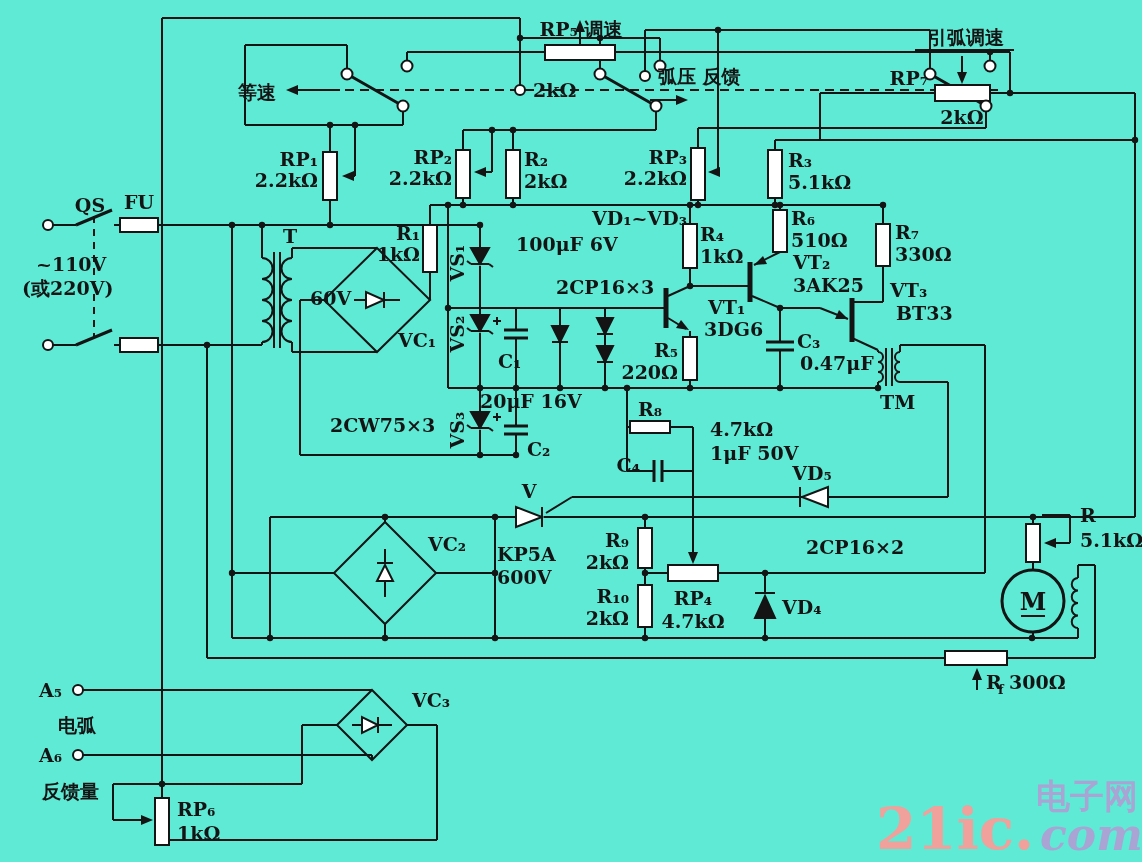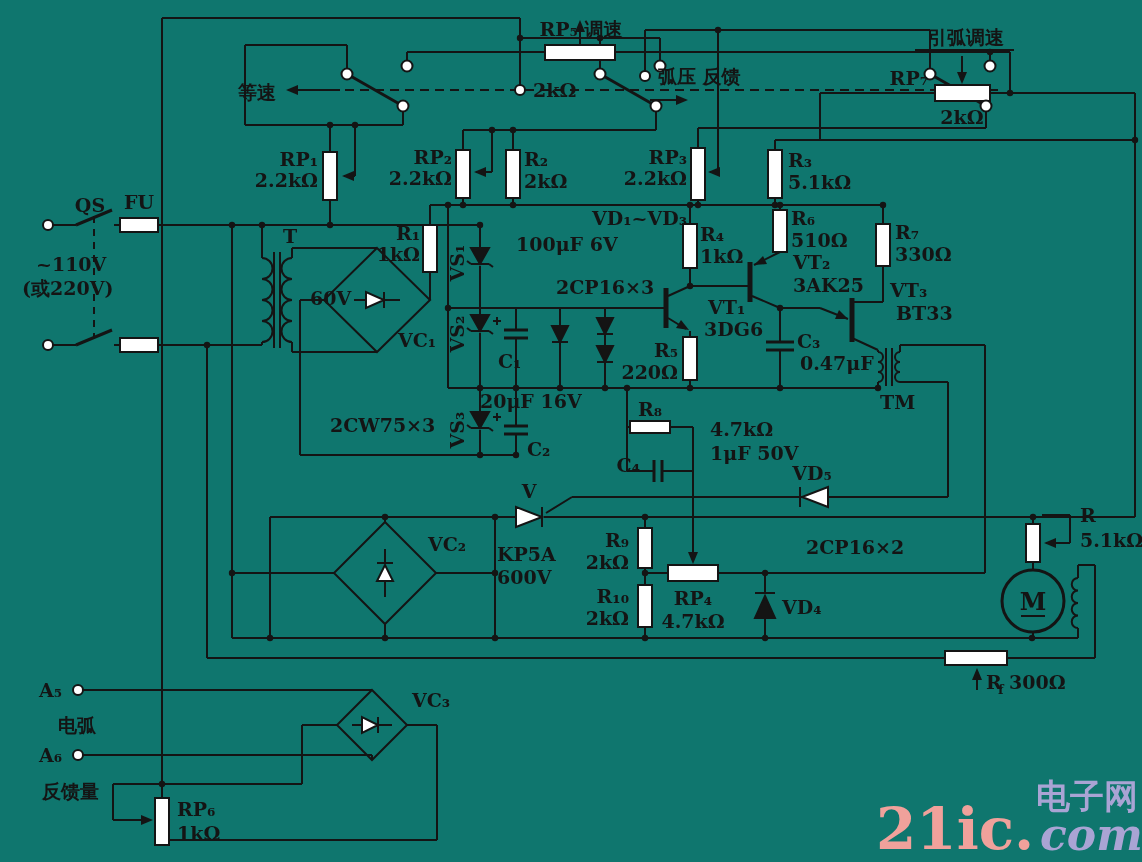--- a/index.html
+++ b/index.html
@@ -1,16 +1,16 @@
 <!DOCTYPE html>
 <html><head>
 <meta charset="utf-8">
 <style>
   html,body{margin:0;padding:0;background:#ffffff;}
-  .page{position:relative;width:1142px;height:862px;background:#0f766e;overflow:hidden;}
+  .page{position:relative;width:1142px;height:862px;background:#5eead4;overflow:hidden;}
   svg{display:block;}
   text{font-family:"DejaVu Serif","Liberation Serif",serif;font-weight:bold;}
 </style>
 </head>
 <body>
 
 <div class="page">
 <svg width="1142" height="862" viewBox="0 0 1142 862">
 
   <g stroke="#141414" stroke-width="2" fill="none">

